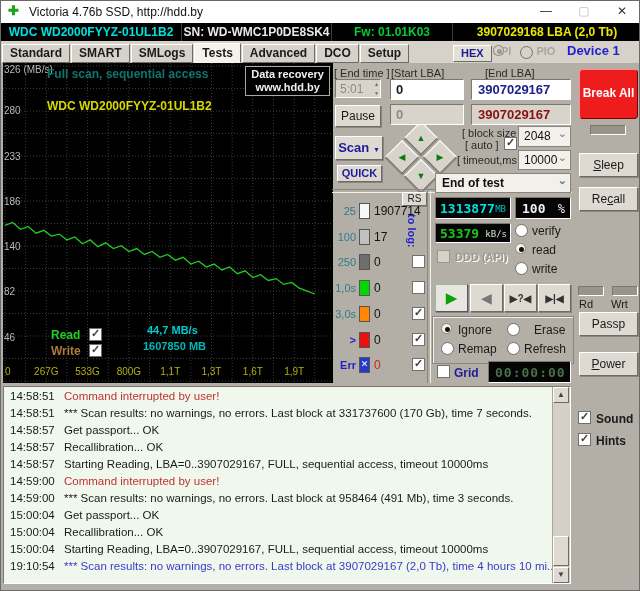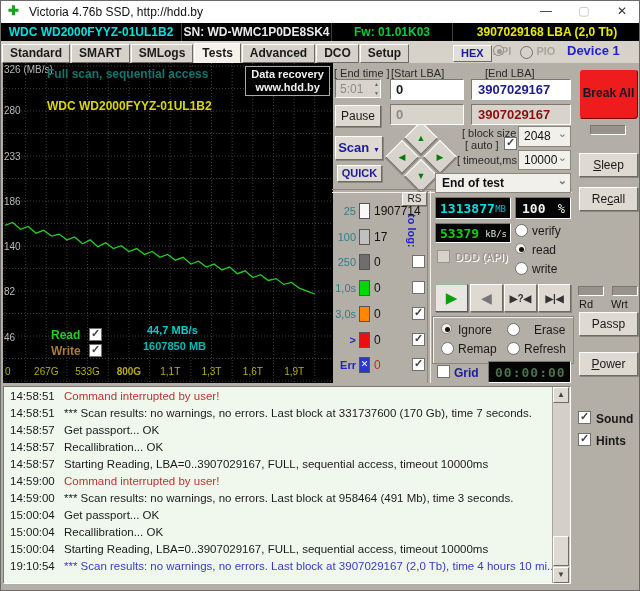--- a/index.html
+++ b/index.html
@@ -89,21 +89,21 @@
   .logline .m{position:absolute;left:60px;color:#1a1a1a;}
   .logline .m.red{color:#c23232;}
   .logline .m.blue{color:#3a3ac8;}
   .vscroll{position:absolute;right:0;top:0;width:17px;height:196px;background:#d4d0c8;border-left:1px solid #a8a49c;}
   .sbtn{position:absolute;left:0;width:16px;height:16px;background:#dedad2;border:1px solid;border-color:#fff #6e6a64 #6e6a64 #fff;
         text-align:center;line-height:14px;font-size:8px;color:#444;box-sizing:border-box;}
   .sthumb{position:absolute;left:0;width:16px;height:30px;background:#dedad2;border:1px solid;border-color:#fff #6e6a64 #6e6a64 #fff;box-sizing:border-box;}
   .ind{position:absolute;background:#98948c;border:1px solid;border-color:#7a7670 #fff #fff #7a7670;box-sizing:border-box;}
   .slbl{position:absolute;font-size:11px;color:#1a1a1a;}
   .breakall{position:absolute;left:578px;top:68px;width:57px;height:48px;background:#ee1c1c;border:1px solid;
-        border-color:#ff8a8a #7a0000 #7a0000 #ff8a8a;border-radius:4px;color:#0f172a;font-weight:bold;font-size:12px;
+        border-color:#ff8a8a #7a0000 #7a0000 #ff8a8a;border-radius:4px;color:#ffffff;font-weight:bold;font-size:12px;
         text-align:center;line-height:46px;}
   u{text-decoration:underline;}
 </style>
 </head>
 <body>
 
 <div id="app">
 
   <div class="titlebar">
     <span class="app-icon">✚</span>
@@ -177,21 +177,21 @@
         <span class="ylab" style="top: 87.8521px;">233</span>
         <span class="ylab" style="top: 133.268px;">186</span>
         <span class="ylab" style="top: 177.718px;">140</span>
         <span class="ylab" style="top: 223.134px;">82</span>
         <span class="ylab" style="top: 268.55px;">46</span>
       </div>
     <div id="xlabels">
         <span class="xlab" style="left: 2px;">0</span>
         <span class="xlab" style="left: 43.3583px; transform: translateX(-50%);">267G</span>
         <span class="xlab" style="left: 84.5617px; transform: translateX(-50%);">533G</span>
-        <span class="xlab" style="left: 125.92px; transform: translateX(-50%); font-weight: bold;">800G</span>
+        <span class="xlab" style="left: 125.92px; transform: translateX(-50%);">800G</span>
         <span class="xlab" style="left: 167.278px; transform: translateX(-50%);">1,1T</span>
         <span class="xlab" style="left: 208.482px; transform: translateX(-50%);">1,3T</span>
         <span class="xlab" style="left: 249.84px; transform: translateX(-50%);">1,6T</span>
         <span class="xlab" style="left: 291.198px; transform: translateX(-50%);">1,9T</span>
       </div>
     <div class="g-title">Full scan, sequential access</div>
     <div class="g-model">WDC WD2000FYYZ-01UL1B2</div>
     <div class="badge">
       <div>Data recovery</div>
       <div>www.hdd.by</div>

